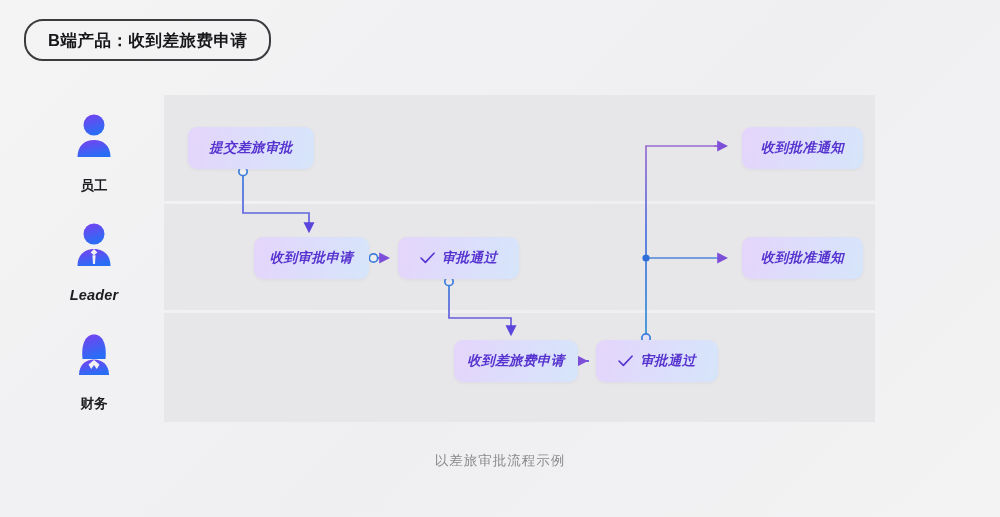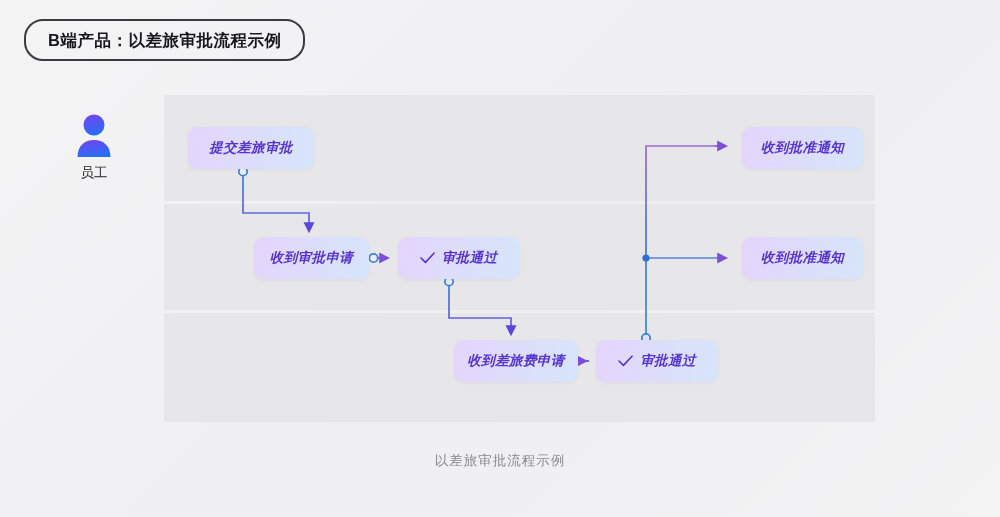--- a/index.html
+++ b/index.html
@@ -26,21 +26,21 @@
   .lane.l1{top:109px;height:106px;}
   .lane.l2{top:218px;height:109px;}
   
   .roles{position:absolute;left:58px;top:95px;width:72px;height:327px;}
   .role{position:absolute;left:0;width:72px;display:flex;flex-direction:column;
         align-items:center;justify-content:center;}
   .role.r0{top:18px;}
   .role.r1{top:127px;}
   .role.r2{top:236px;}
   .role .avatar{width:42px;height:46px;display:block;}
-  .role .rlabel{margin-top:7px;font-size:13.5px;font-weight:normal;color:#1d1d20;
+  .role .rlabel{margin-top:20px;font-size:13.5px;font-weight:bold;color:#1d1d20;
                 line-height:1;white-space:nowrap;}
   .role .rlabel.latin{font-style:italic;font-size:14.5px;letter-spacing:.2px;}
   
   .card{
     position:absolute;height:42px;border-radius:9px;
     background:linear-gradient(100deg,#e4d5fb 0%,#ddddfb 48%,#d6e5fa 100%);
     display:flex;align-items:center;justify-content:center;
     box-shadow:0 1px 3px rgba(90,70,170,.08);
     margin-left:8px;
   }
@@ -65,21 +65,21 @@
   
   .caption{
     position:absolute;left:0;top:452px;width:1000px;text-align:center;
     font-size:13.5px;font-weight:normal;color:#8a8a8e;letter-spacing:1px;
   }
 </style>
 </head>
 <body>
 
 <div class="title-pill">
-  <span>B端产品：以差旅审批流程示例</span>
+  <span>B端产品：收到差旅费申请</span>
 </div>
 
 <div class="lanes">
   <div class="lane l0"></div>
   <div class="lane l1"></div>
   <div class="lane l2"></div>
 </div>
 
 <div class="roles">
 
@@ -90,21 +90,50 @@
           <stop offset="0%" stop-color="#7a3ff0"></stop>
             <stop offset="100%" stop-color="#2a6df5"></stop>
         </linearGradient>
       </defs>
       <circle cx="21" cy="12" r="10.5" fill="url(#gEmp)"></circle>
       <path d="M4.5 44 C4.5 32.5 12 27 21 27 C30 27 37.5 32.5 37.5 44 Z" fill="url(#gEmp)"></path>
     </svg>
     <div class="rlabel">员工</div>
   </div>
 
-
+  <div class="role r1">
+    <svg class="avatar" viewBox="0 0 42 46">
+      <defs>
+        <linearGradient id="gLead" x1="0" y1="0" x2="0.35" y2="1">
+          <stop offset="0%" stop-color="#7a3ff0"></stop>
+            <stop offset="100%" stop-color="#2a6df5"></stop>
+        </linearGradient>
+      </defs>
+      <circle cx="21" cy="12" r="10.5" fill="url(#gLead)"></circle>
+      <path d="M4.5 44 C4.5 32.5 12 27 21 27 C30 27 37.5 32.5 37.5 44 Z" fill="url(#gLead)"></path>
+      <path d="M21 27 L17.6 30.4 L21 33.2 L24.4 30.4 Z" fill="#f1f1f3"></path>
+      <path d="M19.4 33.2 L22.6 33.2 L22.0 42 L20.0 42 Z" fill="#f1f1f3"></path>
+    </svg>
+    <div class="rlabel latin">Leader</div>
+  </div>
+
+  <div class="role r2">
+    <svg class="avatar" viewBox="0 0 42 46">
+      <defs>
+        <linearGradient id="gFin" x1="0" y1="0" x2="0.35" y2="1">
+          <stop offset="0%" stop-color="#7a3ff0"></stop>
+            <stop offset="100%" stop-color="#2a6df5"></stop>
+        </linearGradient>
+      </defs>
+      <path d="M9.5 28 C8 13 12.5 3.5 21 3.5 C29.5 3.5 34 13 32.5 28 Z" fill="url(#gFin)"></path>
+      <path d="M6 44 C6 33.5 13 28.5 21 28.5 C29 28.5 36 33.5 36 44 Z" fill="url(#gFin)"></path>
+      <path d="M21 29 L15.5 33.5 L18.2 38 L21 34 L23.8 38 L26.5 33.5 Z" fill="#f1f1f3"></path>
+    </svg>
+    <div class="rlabel">财务</div>
+  </div>
 </div>
 
 <svg class="wires">
   <defs>
     <linearGradient id="wire1" x1="0" y1="0" x2="0" y2="1">
       <stop offset="0%" stop-color="#3b7ddd"></stop>
         <stop offset="100%" stop-color="#6f5ce0"></stop>
     </linearGradient>
     <linearGradient id="wire2" x1="0" y1="0" x2="0" y2="1">
       <stop offset="0%" stop-color="#3b7ddd"></stop>

